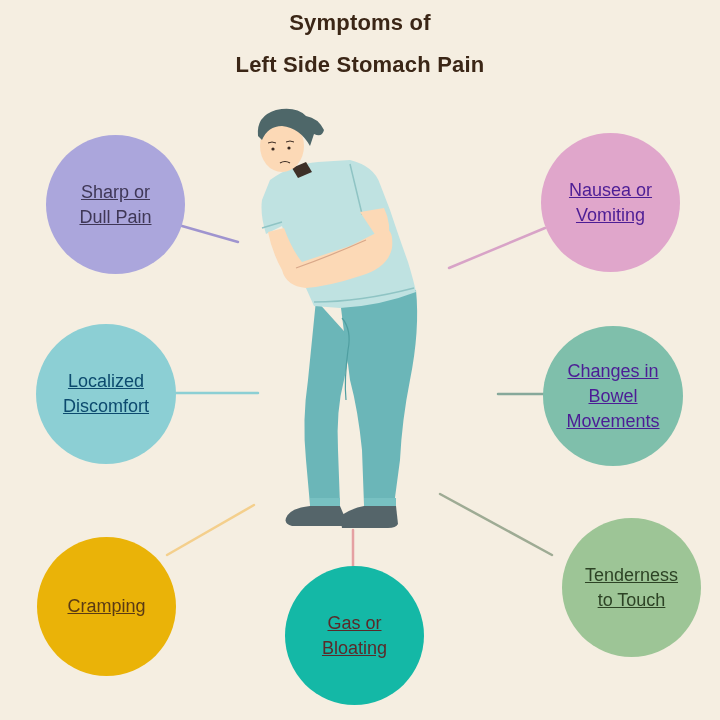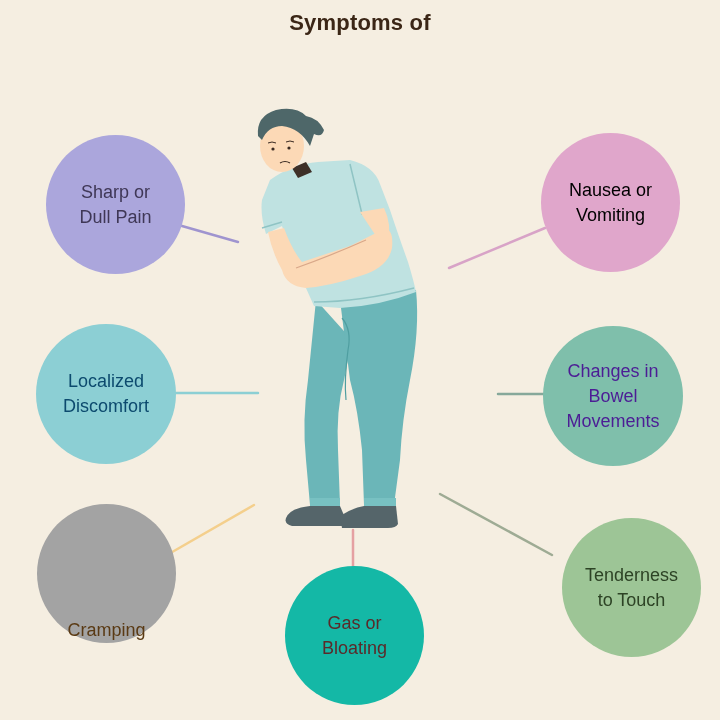--- a/index.html
+++ b/index.html
@@ -35,32 +35,34 @@
       height: 720px;
     }
     .bubble {
       position: absolute;
       border-radius: 50%;
       display: flex;
       align-items: center;
       justify-content: center;
       text-align: center;
       box-sizing: border-box;
+      text-decoration: underline;
     }
     .bubble-label {
       font-size: 18px;
       line-height: 25px;
       white-space: pre-line;
     }
   </style>
 </head>
 <body>
 
 <div class="title">
   <span>Symptoms of</span>
+  <span>Left Side Stomach Pain</span>
 </div>
 
 <svg class="scene" viewBox="0 0 720 720">
 
   <g stroke-width="2.5" stroke-linecap="round">
     <line x1="182" y1="226" x2="238" y2="242" stroke="#9f94cf"></line>
     <line x1="449" y1="268" x2="545" y2="228" stroke="#d8a3c7"></line>
     <line x1="176" y1="393" x2="258" y2="393" stroke="#8ccfd4"></line>
     <line x1="498" y1="394" x2="544" y2="394" stroke="#86a89a"></line>
     <line x1="167" y1="555" x2="254" y2="505" stroke="#f4cf8c"></line>
@@ -108,37 +110,37 @@
       <path d="M280 163 Q285 160 290 163" fill="none" stroke="#3a2a22" stroke-width="1.2"></path>
     </g>
   </g>
 </svg>
 
 <div class="bubble" style="left:46px; top:135px; width:139px; height:139px; background:#aba6dc; color:#3f3756;">
   <span class="bubble-label">Sharp or
 Dull Pain</span>
 </div>
 
-<div class="bubble" style="left:541px; top:133px; width:139px; height:139px; background:#e0a6cb; color:#000000;">
+<div class="bubble" style="left:541px; top:133px; width:139px; height:139px; background:#e0a6cb; color:#4c1d95;">
   <span class="bubble-label">Nausea or
 Vomiting</span>
 </div>
 
 <div class="bubble" style="left:36px; top:324px; width:140px; height:140px; background:#8ccfd4; color:#0c4a6e;">
   <span class="bubble-label">Localized
 Discomfort</span>
 </div>
 
 <div class="bubble" style="left:543px; top:326px; width:140px; height:140px; background:#7fbfab; color:#4c1d95;">
   <span class="bubble-label">Changes in
 Bowel
 Movements</span>
 </div>
 
-<div class="bubble" style="left:37px; top:504px; width:139px; height:139px; background:#a3a3a3; color:#5a3a14;align-items:flex-end;">
+<div class="bubble" style="left:37px; top:537px; width:139px; height:139px; background:#eab308; color:#5a3a14;">
   <span class="bubble-label">Cramping</span>
 </div>
 
 <div class="bubble" style="left:285px; top:566px; width:139px; height:139px; background:#14b8a6; color:#5a2a2a;">
   <span class="bubble-label">Gas or
 Bloating</span>
 </div>
 
 <div class="bubble" style="left:562px; top:518px; width:139px; height:139px; background:#9dc596; color:#2d4325;">
   <span class="bubble-label">Tenderness

